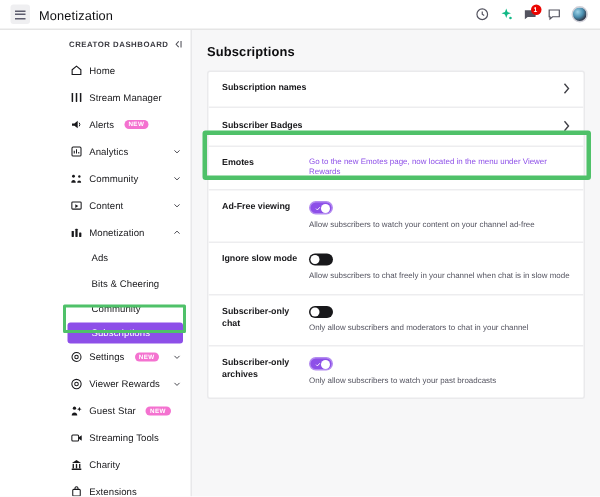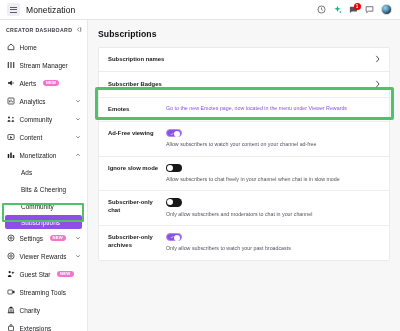--- a/index.html
+++ b/index.html
@@ -43,21 +43,21 @@
     text-align: center; font-weight: 700;
   }
   .avatar {
     width: 11px; height: 11px; border-radius: 50%;
     background: radial-gradient(circle at 35% 32%, #9fd4e8 0%, #4a8fb0 42%, #2b2b3a 78%);
     border: .5px solid #d0d0d8;
     flex: 0 0 auto;
   }
 
   
-  .body { flex: 1; display: flex; min-height: 0; position: relative; }
+  .body { flex: 1; display: flex; min-height: 0; position: relative; padding-left: 40px; }
 
   
   .sidebar {
     width: 88px; min-width: 88px;
     background: #ffffff;
     border-right: 1px solid #e8e8ea;
     display: flex; flex-direction: column;
     overflow: hidden;
     position: relative;
   }

